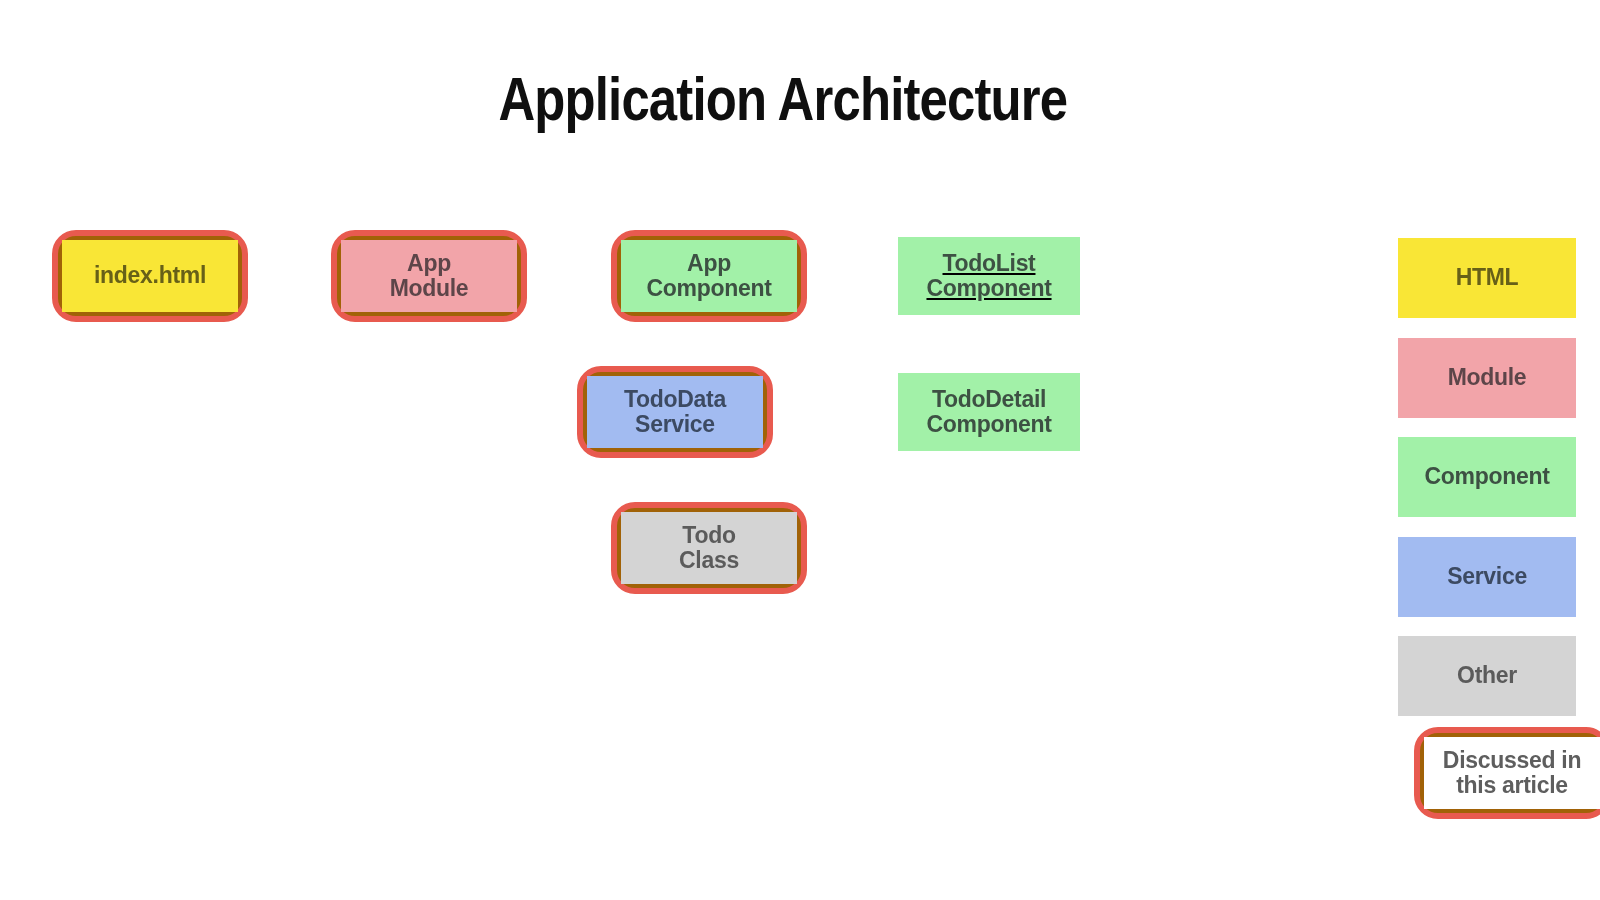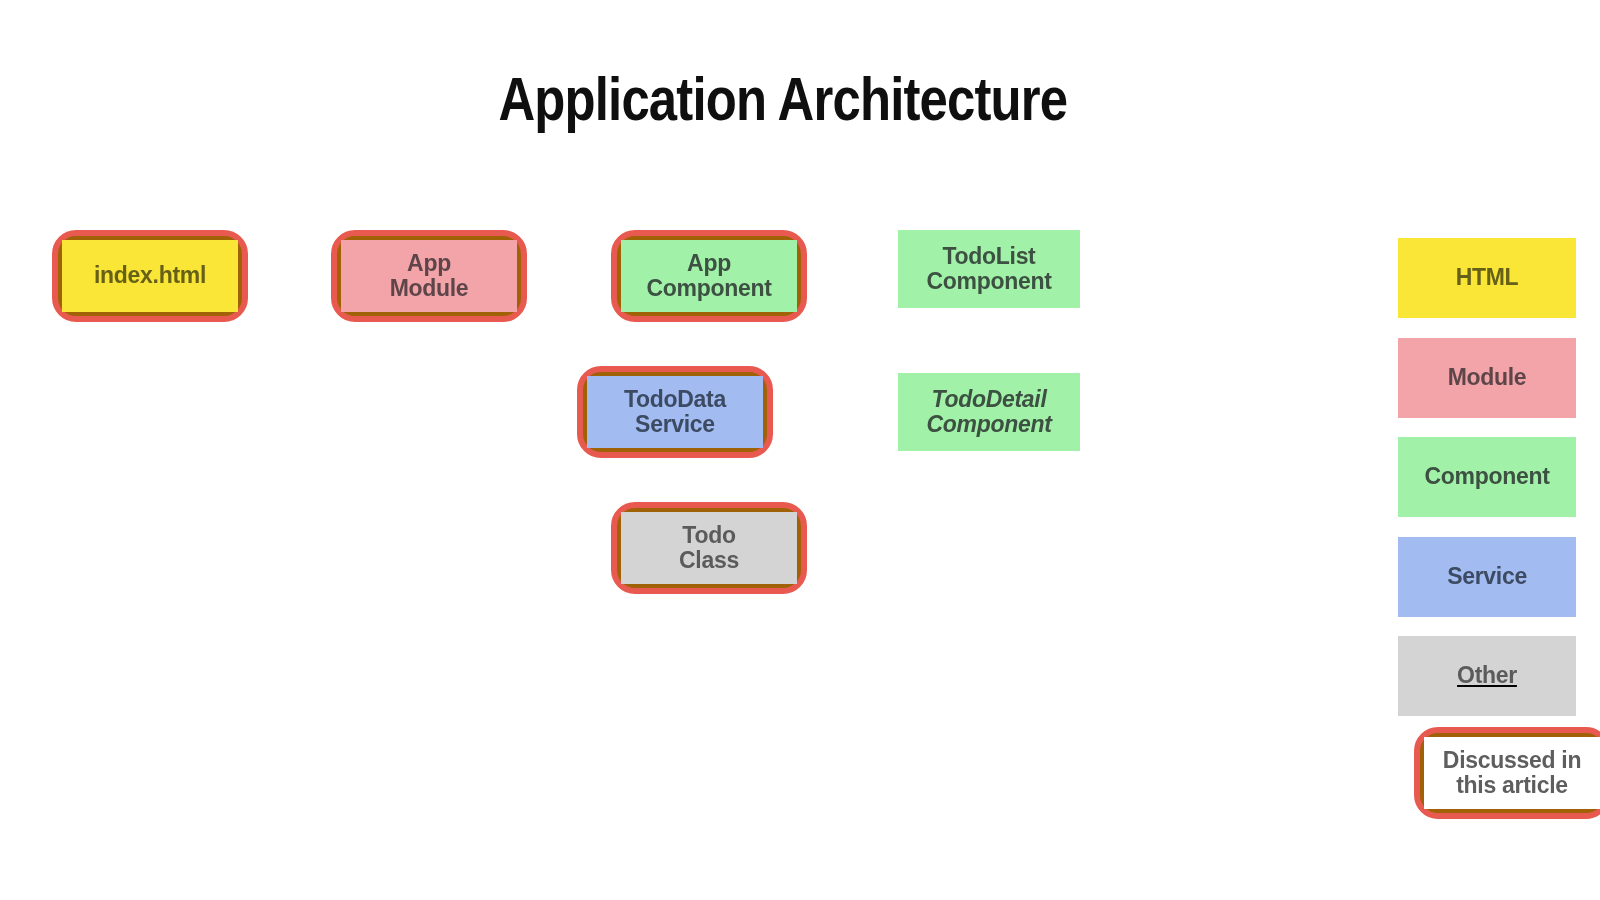--- a/index.html
+++ b/index.html
@@ -40,31 +40,31 @@
   .fill-html{background:var(--yellow,#f9e636);color:#676018;}
   .fill-module{background:var(--pink,#f2a4a9);color:#5d4549;}
   .fill-component{background:var(--green,#a2f1a8);color:#3d5143;}
   .fill-service{background:var(--blue,#a2bbf1);color:#3c4a62;}
   .fill-other{background:var(--gray,#d4d4d4);color:#5b5b5b;}
   .fill-plain{background:#ffffff;color:#5e5e5e;}
   
   #n-index{left:52px;top:230px;}
   #n-appmodule{left:331px;top:230px;}
   #n-appcomponent{left:611px;top:230px;}
-  #n-todolist{left:891px;top:223px;}
+  #n-todolist{left:891px;top:230px;text-decoration:underline;}
   #n-tododata{left:577px;top:366px;}
-  #n-tododetail{left:891px;top:366px;font-style:italic;}
+  #n-tododetail{left:891px;top:366px;}
   #n-todoclass{left:611px;top:502px;justify-content:center;}
   
   .legend-cell{position:absolute;left:1398px;width:178px;height:80px;display:flex;}
   #lg-html{top:238px;}
   #lg-module{top:338px;}
   #lg-component{top:437px;}
   #lg-service{top:537px;}
-  #lg-other{top:636px;text-decoration:underline;}
+  #lg-other{top:636px;}
   #lg-discussed{left:1414px;top:727px;}
 </style>
 </head>
 <body style="--border_highlight: #e85a4f; --yellow: #f9e636; --pink: #f2a4a9; --green: #a2f1a8; --blue: #a2bbf1; --gray: #d4d4d4; --white: #ffffff;">
 
 <div class="title-wrap">
   <div class="title">Application Architecture</div>
 </div>
 
 <div class="cell bordered" id="n-index">

